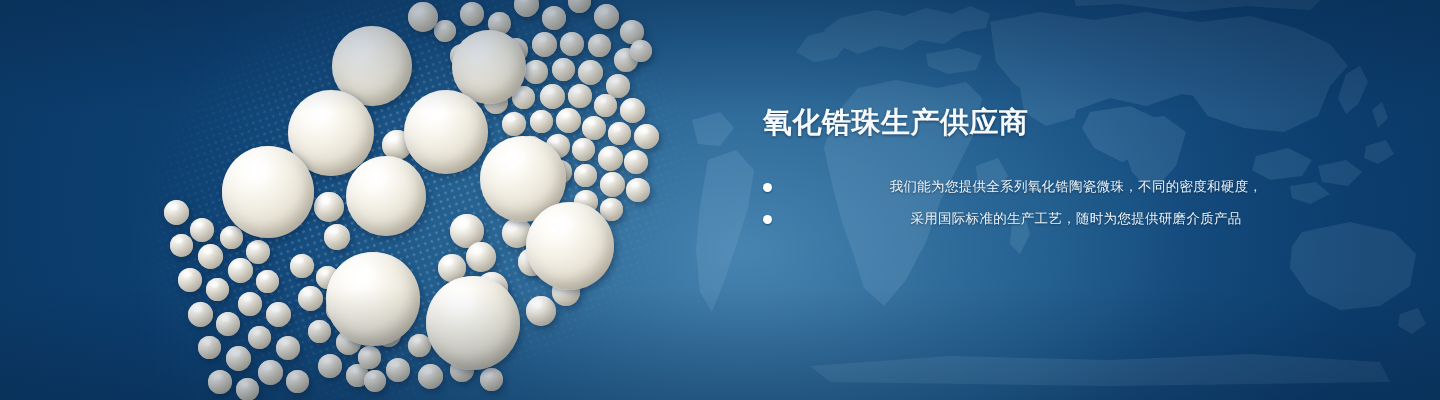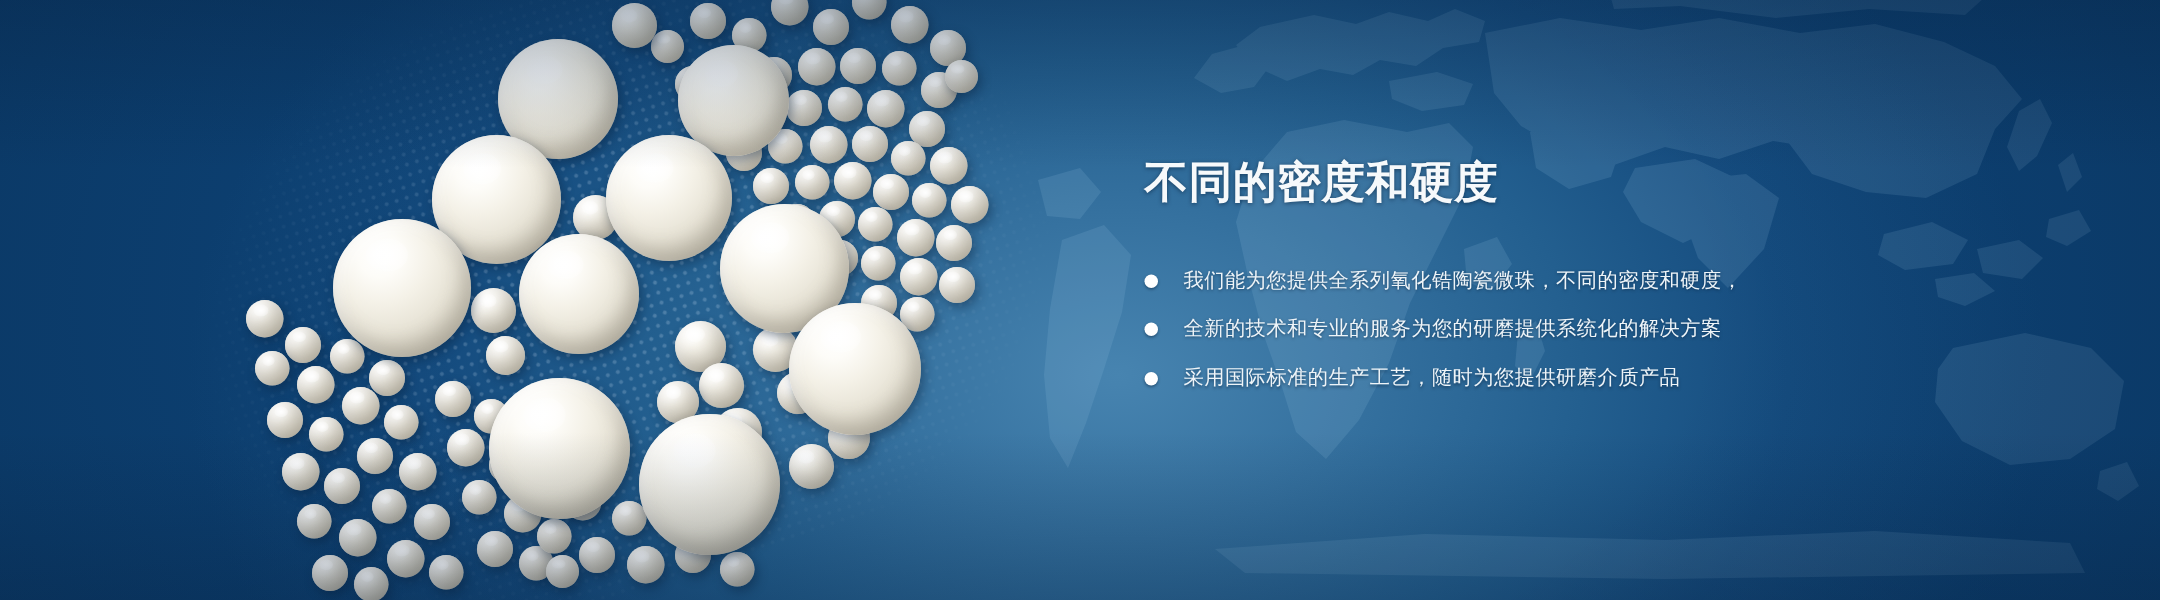--- a/index.html
+++ b/index.html
@@ -96,20 +96,21 @@
     line-height:1.28;
     font-weight:700;
     letter-spacing:.5px;
     color:#f6f9fb;
     text-shadow:0 1px 3px rgba(3,24,48,.55);
   }
   .bullets{
     list-style:none;
     margin:34px 0 2px 0;
     padding:0;
+    text-align:center;
   }
   .bullet{
     position:relative;
     padding-left:26px;
     margin-bottom:9px;
     font-size:13.5px;
     line-height:1.72;
     color:#eef4f8;
     text-shadow:0 1px 2px rgba(3,24,48,.5);
     letter-spacing:.3px;
@@ -287,33 +288,29 @@
     <span class="bead" style="left:330px;top:150px;width:86px;height:86px;"></span>
     <span class="bead" style="left:176px;top:266px;width:94px;height:94px;"></span>
     <span class="bead" style="left:276px;top:290px;width:94px;height:94px;"></span>
     <span class="bead" style="left:376px;top:216px;width:88px;height:88px;"></span>
   </div>
 
   <div class="bg-topdark"></div>
 
   <div class="copy">
 
-    <h1 class="headline">不同的密度和硬度</h1>
+    <h1 class="headline">氧化锆珠生产供应商</h1>
 
     <ul class="bullets">
 
       <li class="bullet">
         <span class="dot"></span>
         <span class="ln">我们能为您提供全系列氧化锆陶瓷微珠，不同的密度和硬度，</span>
       </li>
 
-      <li class="bullet">
-        <span class="dot"></span>
-        <span class="ln">全新的技术和专业的服务为您的研磨提供系统化的解决方案</span>
-      </li>
 
       <li class="bullet">
         <span class="dot"></span>
         <span class="ln">采用国际标准的生产工艺，随时为您提供研磨介质产品</span>
       </li>
 
     </ul>
   </div>
 
 </div>

